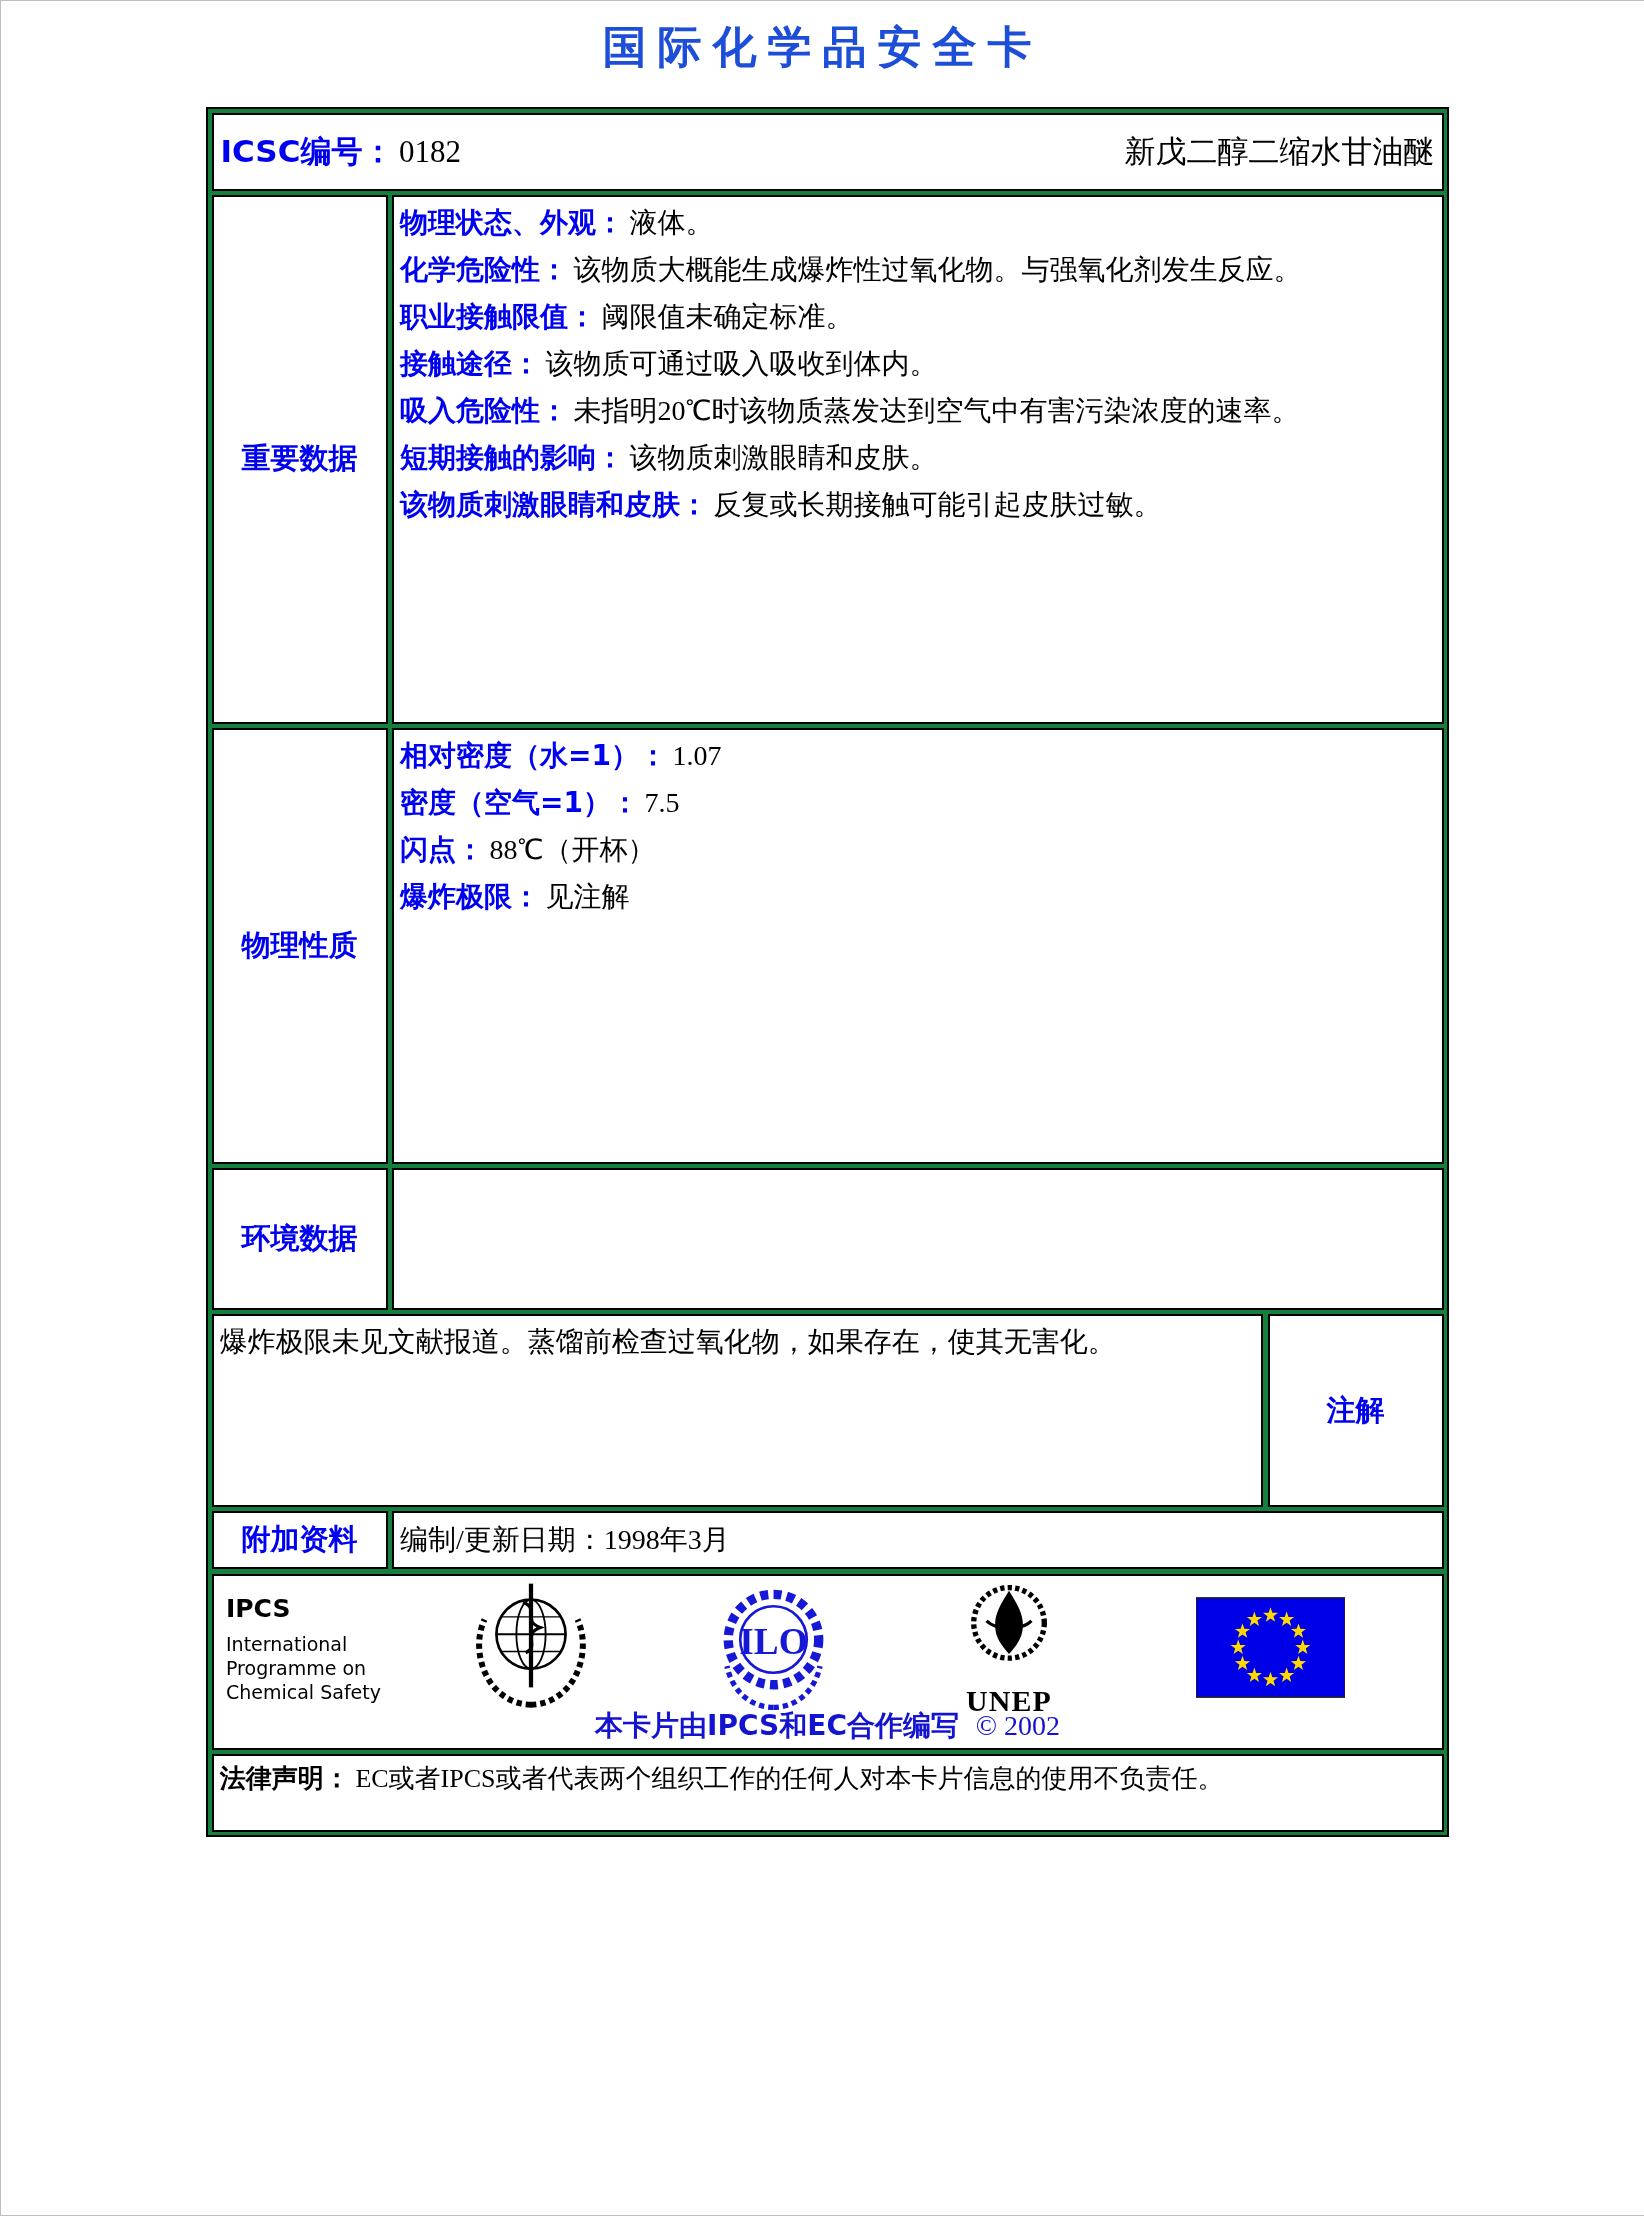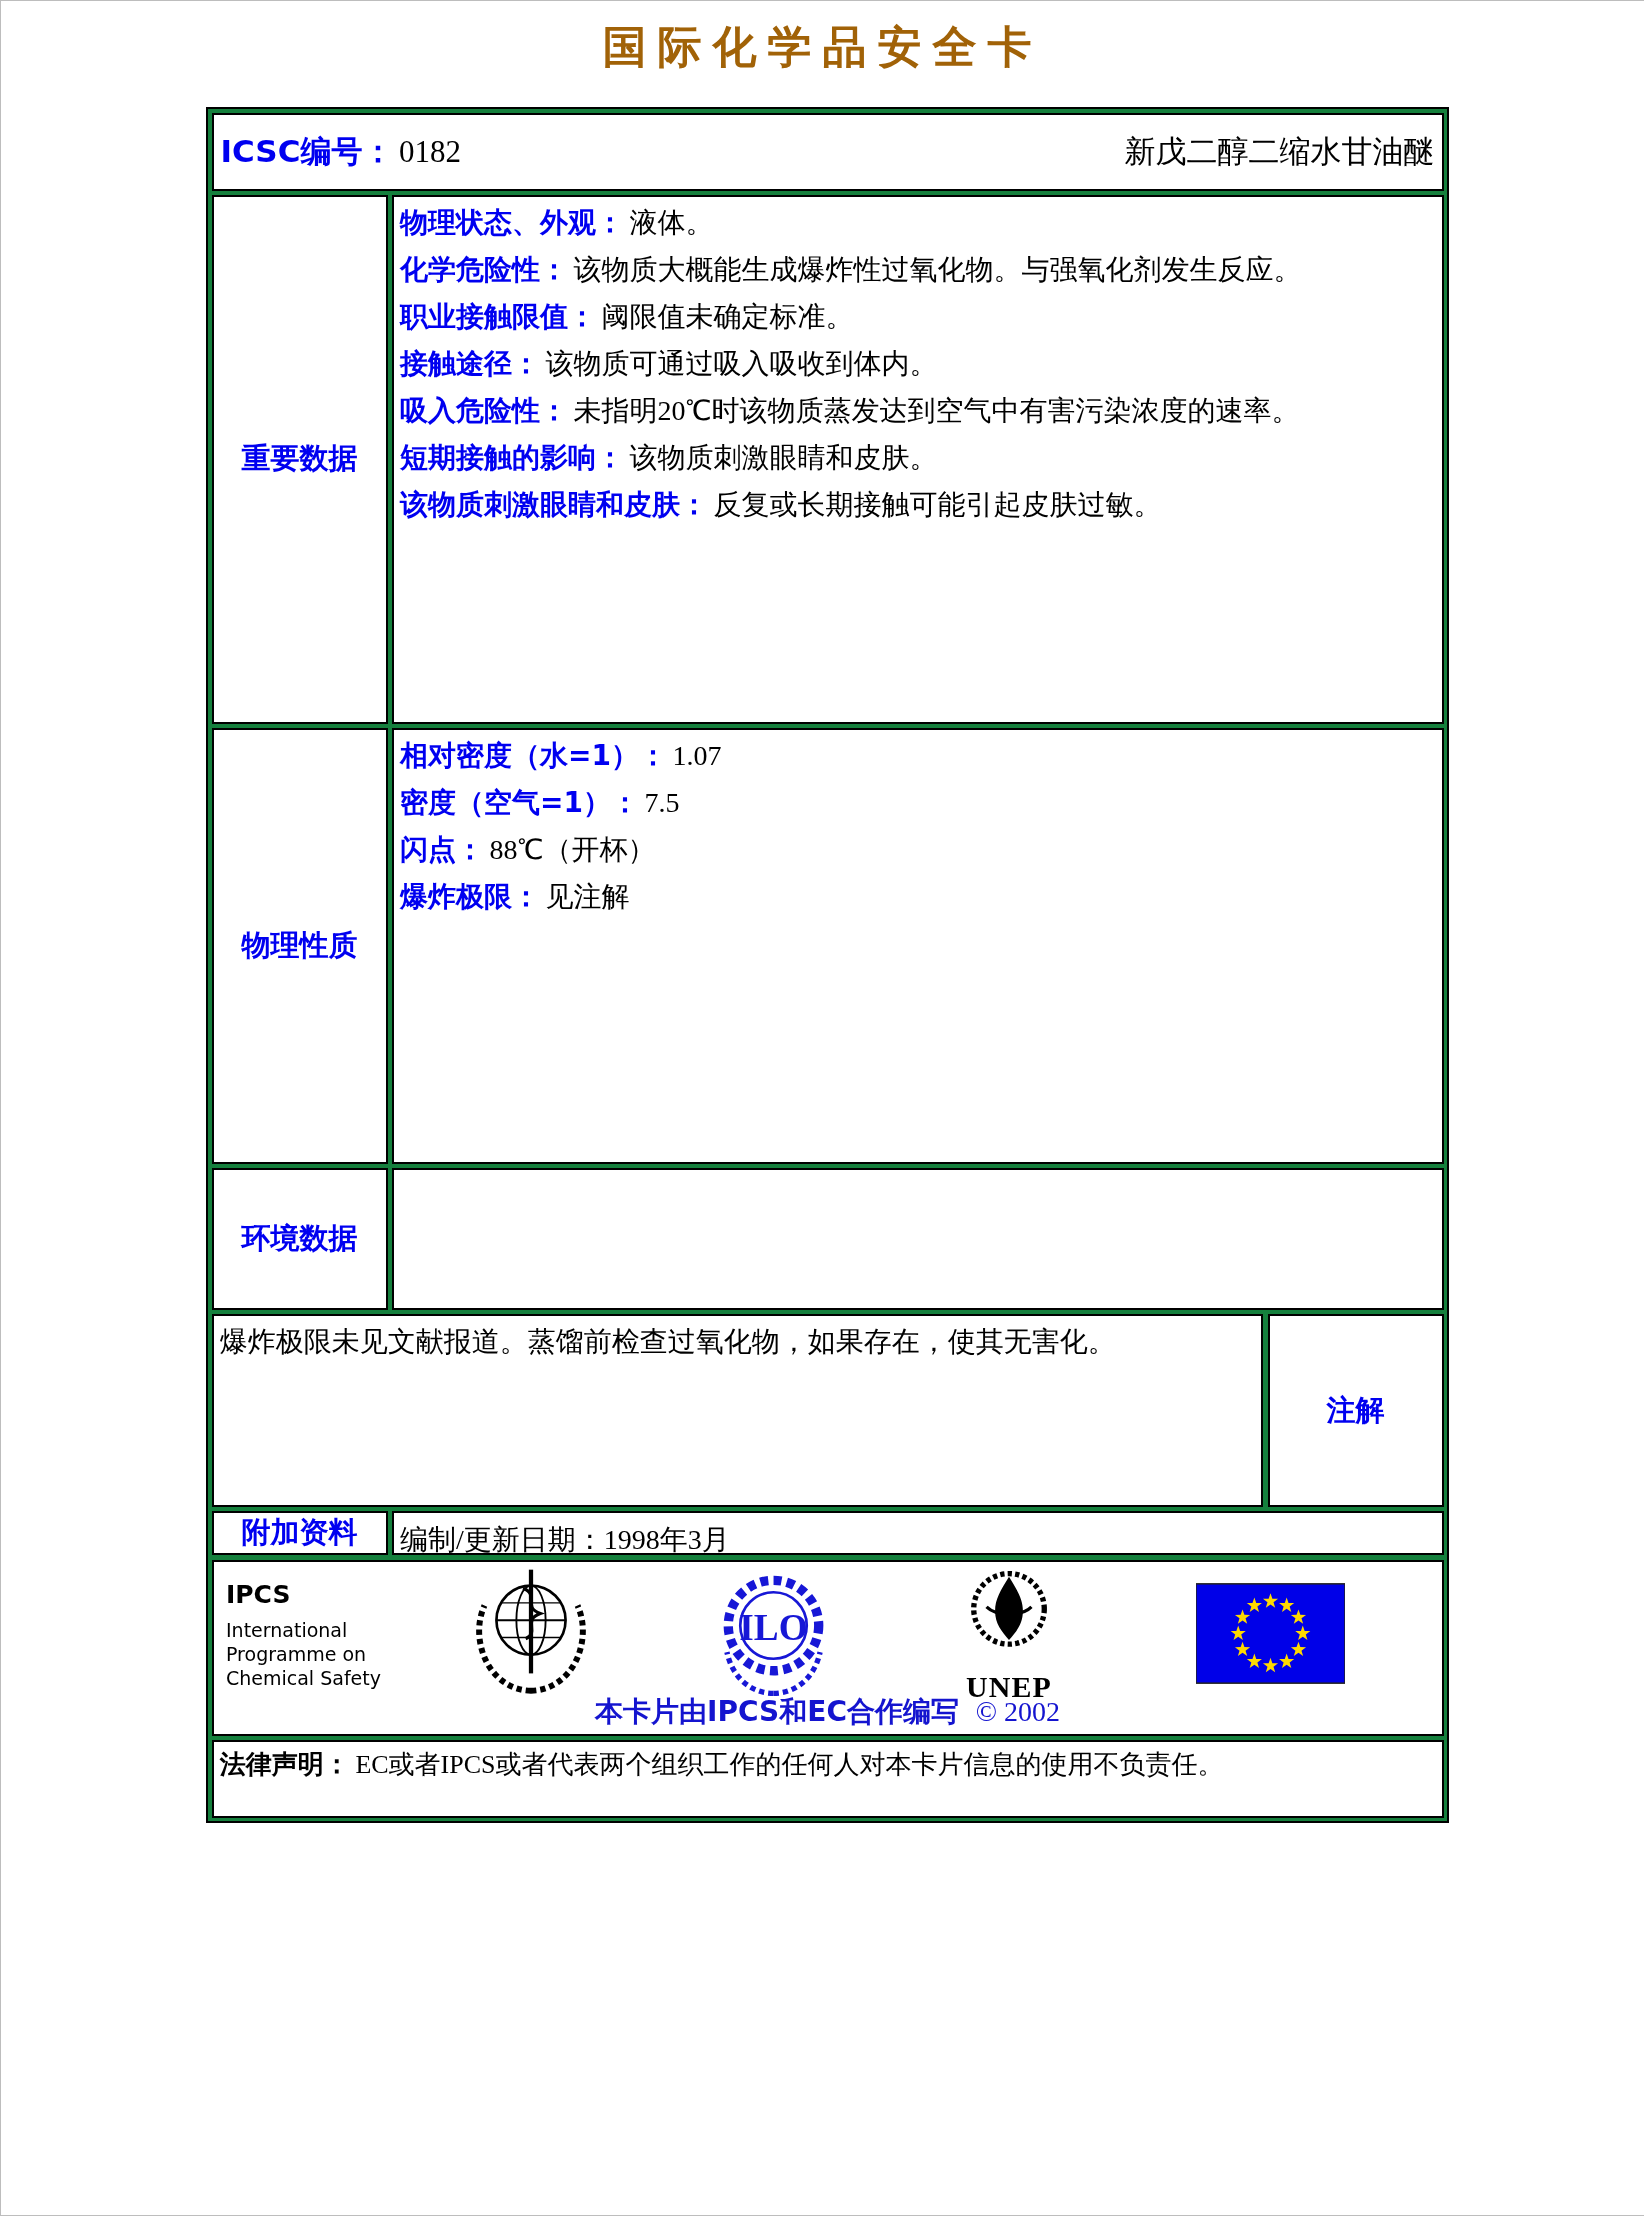--- a/index.html
+++ b/index.html
@@ -6,21 +6,21 @@
   html,body { background:#fff; }
   body {
     width: 1645px; height: 2216px; position: relative;
     font-family: "Liberation Serif", serif;
     color:#000;
   }
   .page { position:absolute; inset:0; border:0.7px solid #bdbdbd; background:#fff; }
 
   .title {
     position:absolute; top:16.7px; left:0; width:100%;
-    text-align:center; color:#a16207; font-weight:bold;
+    text-align:center; color:#1d4ed8; font-weight:bold;
     font-size:44px; letter-spacing:11px;
     font-family:"DejaVu Serif", serif;
   }
 
   .card {
     position:absolute; left:205px; top:106px; width:1243px;
     border:2.1px solid #000; background:#15803d;
     padding:3.5px; display:flex; flex-direction:column; gap:4.2px;
   }
   .row { display:flex; gap:4.2px; }
@@ -36,21 +36,21 @@
     color:#0000f0; font-weight:bold;
     font-family:"DejaVu Sans", sans-serif; margin-right:5.6px;
   }
   .txt { color:#000; }
 
   .r-header { height:78px; }
   .r-important { height:529px; }
   .r-physical { height:436px; }
   .r-environment { height:142px; }
   .r-notes { height:193px; }
-  .r-additional { height:44px; }
+  .r-additional { height:58px; }
   .r-logos { height:176px; }
   .r-legal { height:78px;border-radius:26px; }
   .row .cell { height:100%; }
 
   .header-cell {
     flex:1; display:flex; align-items:center; justify-content:space-between;
     padding:0 7px; font-size:31px;
   }
   .header-left { display:flex; align-items:center; }
   .header-left .lbl { font-size:31px; }

